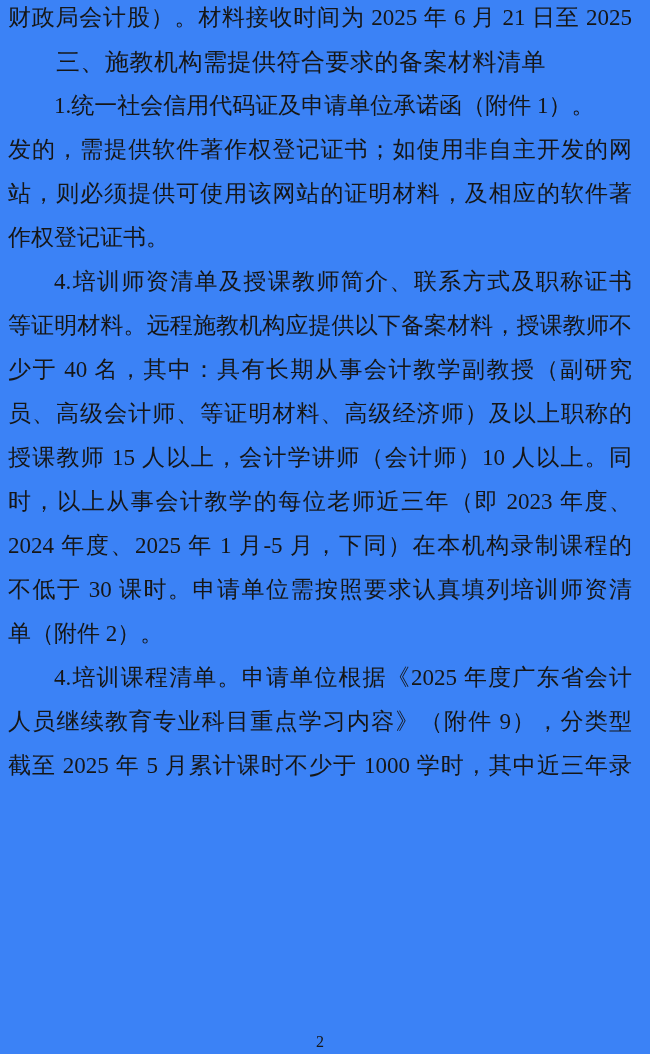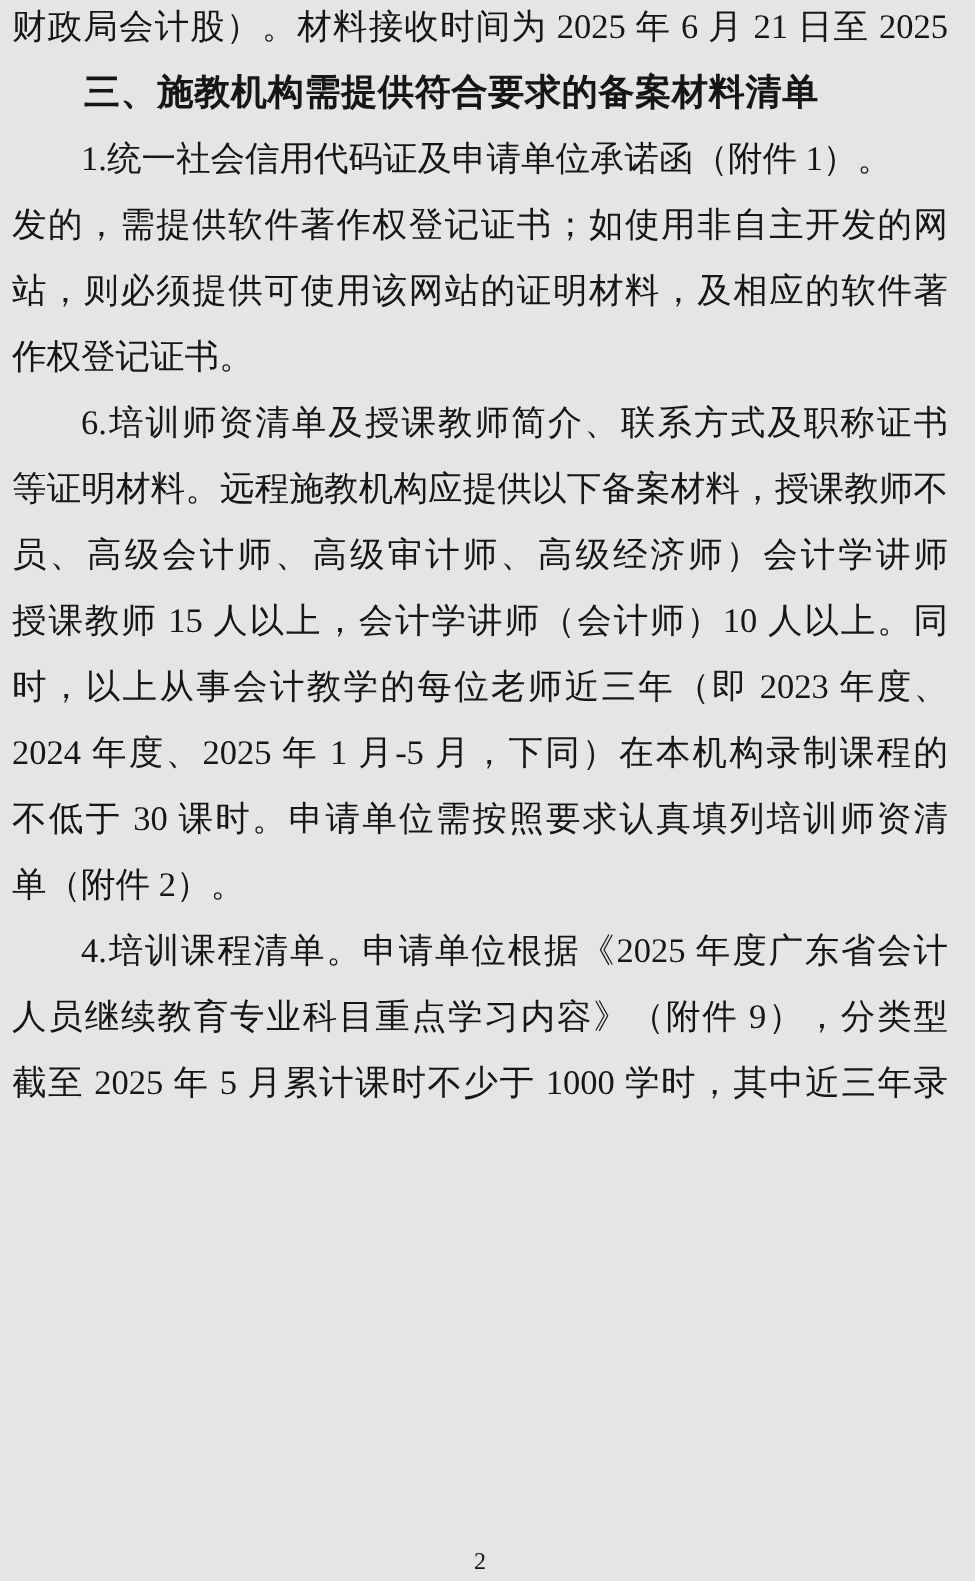--- a/index.html
+++ b/index.html
@@ -11,21 +11,21 @@
     height: 1054px;
     background: #ffffff;
     position: relative;
     font-family: "Liberation Serif", "DejaVu Serif", serif;
     color: #161616;
     overflow: hidden;
   }
   .page {
     position: absolute;
     inset: 0;
-    background: #e5e5e5;
+    background: #3b82f6;
     overflow: hidden;
   }
   .doc {
     position: absolute;
     left: 8px;
     top: -4px;
     width: 624px;
     font-size: 23px;
   }
   .ln {
@@ -34,21 +34,21 @@
     overflow: hidden;
   }
   .j {
     text-align: justify;
     text-align-last: justify;
   }
   .ind {
     text-indent: 2em;
   }
   .heading {
-    font-weight: bold;
+    font-weight: normal;
     font-family: "Liberation Sans", "DejaVu Sans", sans-serif;
     font-size: 24px;
     letter-spacing: 0.5px;
   }
   .pagenum {
     position: absolute;
     left: 8px;
     bottom: 4px;
     width: 624px;
     text-align: center;
@@ -60,23 +60,24 @@
 <body>
 
 <div class="page">
   <div class="doc">
     <div class="ln j">财政局会计股）。材料接收时间为 2025 年 6 月 21 日至 2025</div>
     <div class="ln heading ind">三、施教机构需提供符合要求的备案材料清单</div>
     <div class="ln ind">1.统一社会信用代码证及申请单位承诺函（附件 1）。</div>
     <div class="ln j">发的，需提供软件著作权登记证书；如使用非自主开发的网</div>
     <div class="ln j">站，则必须提供可使用该网站的证明材料，及相应的软件著</div>
     <div class="ln">作权登记证书。</div>
-    <div class="ln ind j">6.培训师资清单及授课教师简介、联系方式及职称证书</div>
+    <div class="ln ind j">4.培训师资清单及授课教师简介、联系方式及职称证书</div>
     <div class="ln j">等证明材料。远程施教机构应提供以下备案材料，授课教师不</div>
-    <div class="ln j">员、高级会计师、高级审计师、高级经济师）会计学讲师</div>
+    <div class="ln j">少于 40 名，其中：具有长期从事会计教学副教授（副研究</div>
+    <div class="ln j">员、高级会计师、等证明材料、高级经济师）及以上职称的</div>
     <div class="ln j">授课教师 15 人以上，会计学讲师（会计师）10 人以上。同</div>
     <div class="ln j">时，以上从事会计教学的每位老师近三年（即 2023 年度、</div>
     <div class="ln j">2024 年度、2025 年 1 月-5 月，下同）在本机构录制课程的</div>
     <div class="ln j">不低于 30 课时。申请单位需按照要求认真填列培训师资清</div>
     <div class="ln">单（附件 2）。</div>
     <div class="ln ind j">4.培训课程清单。申请单位根据《2025 年度广东省会计</div>
     <div class="ln j">人员继续教育专业科目重点学习内容》（附件 9），分类型</div>
     <div class="ln j">截至 2025 年 5 月累计课时不少于 1000 学时，其中近三年录</div>
   </div>
   <div class="pagenum">2</div>

